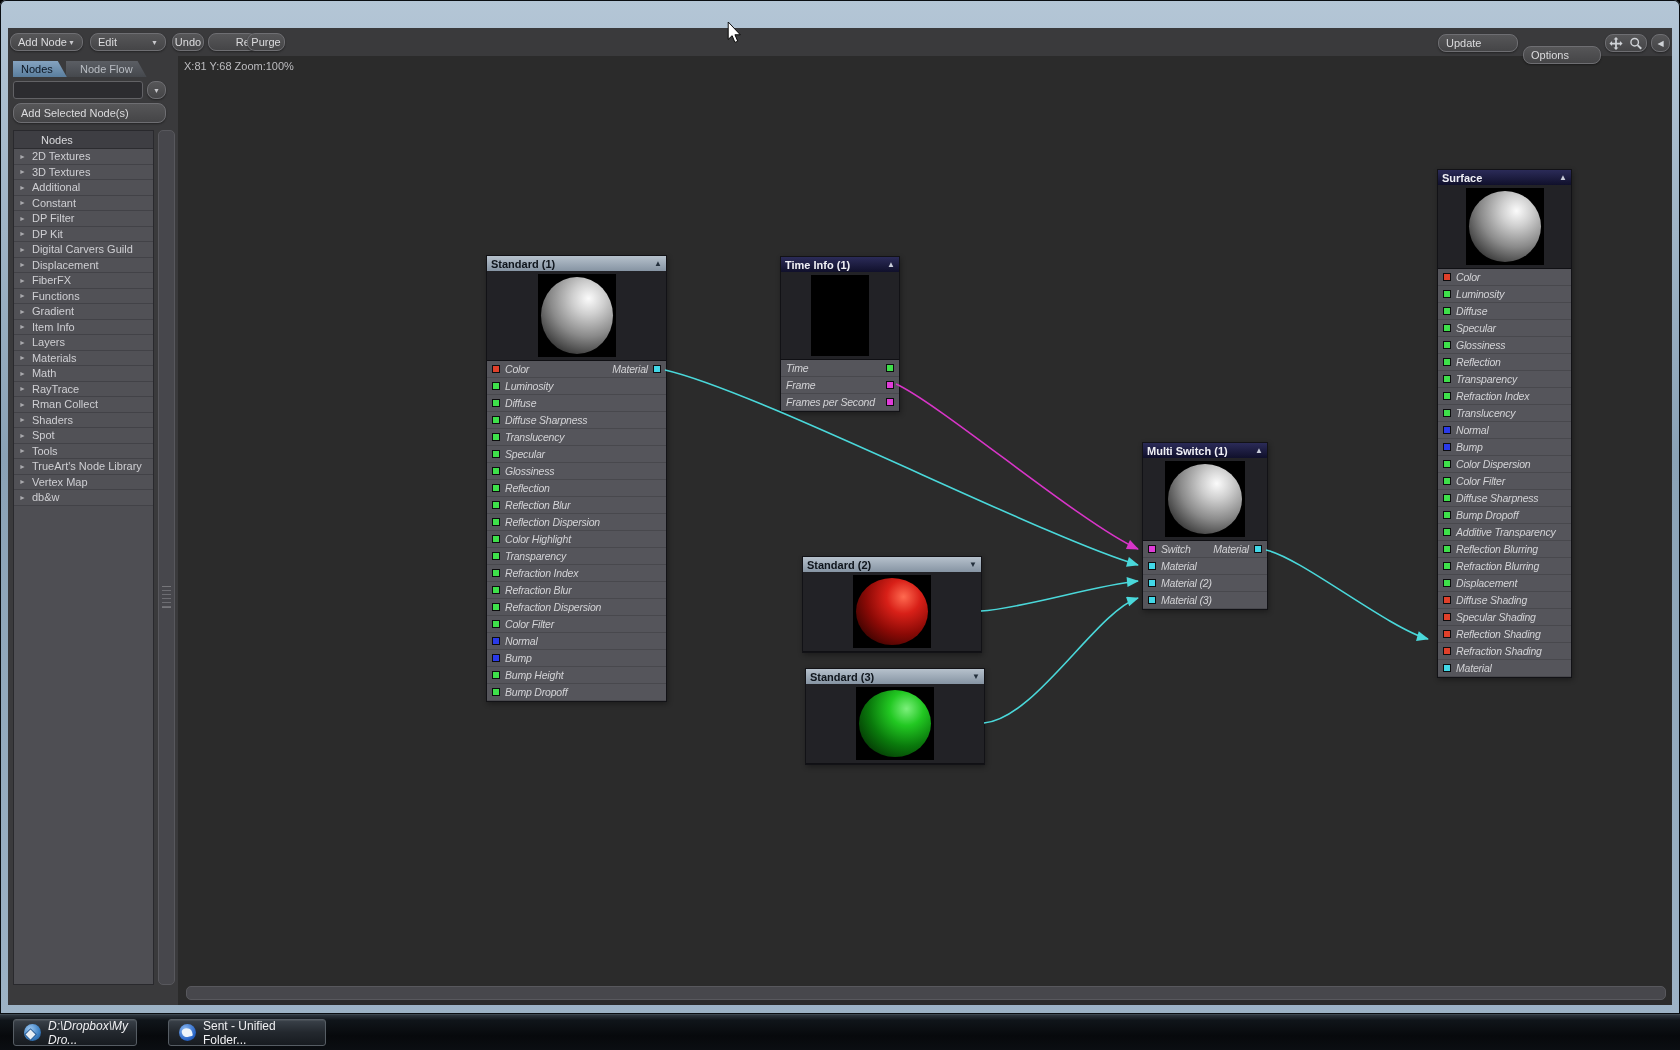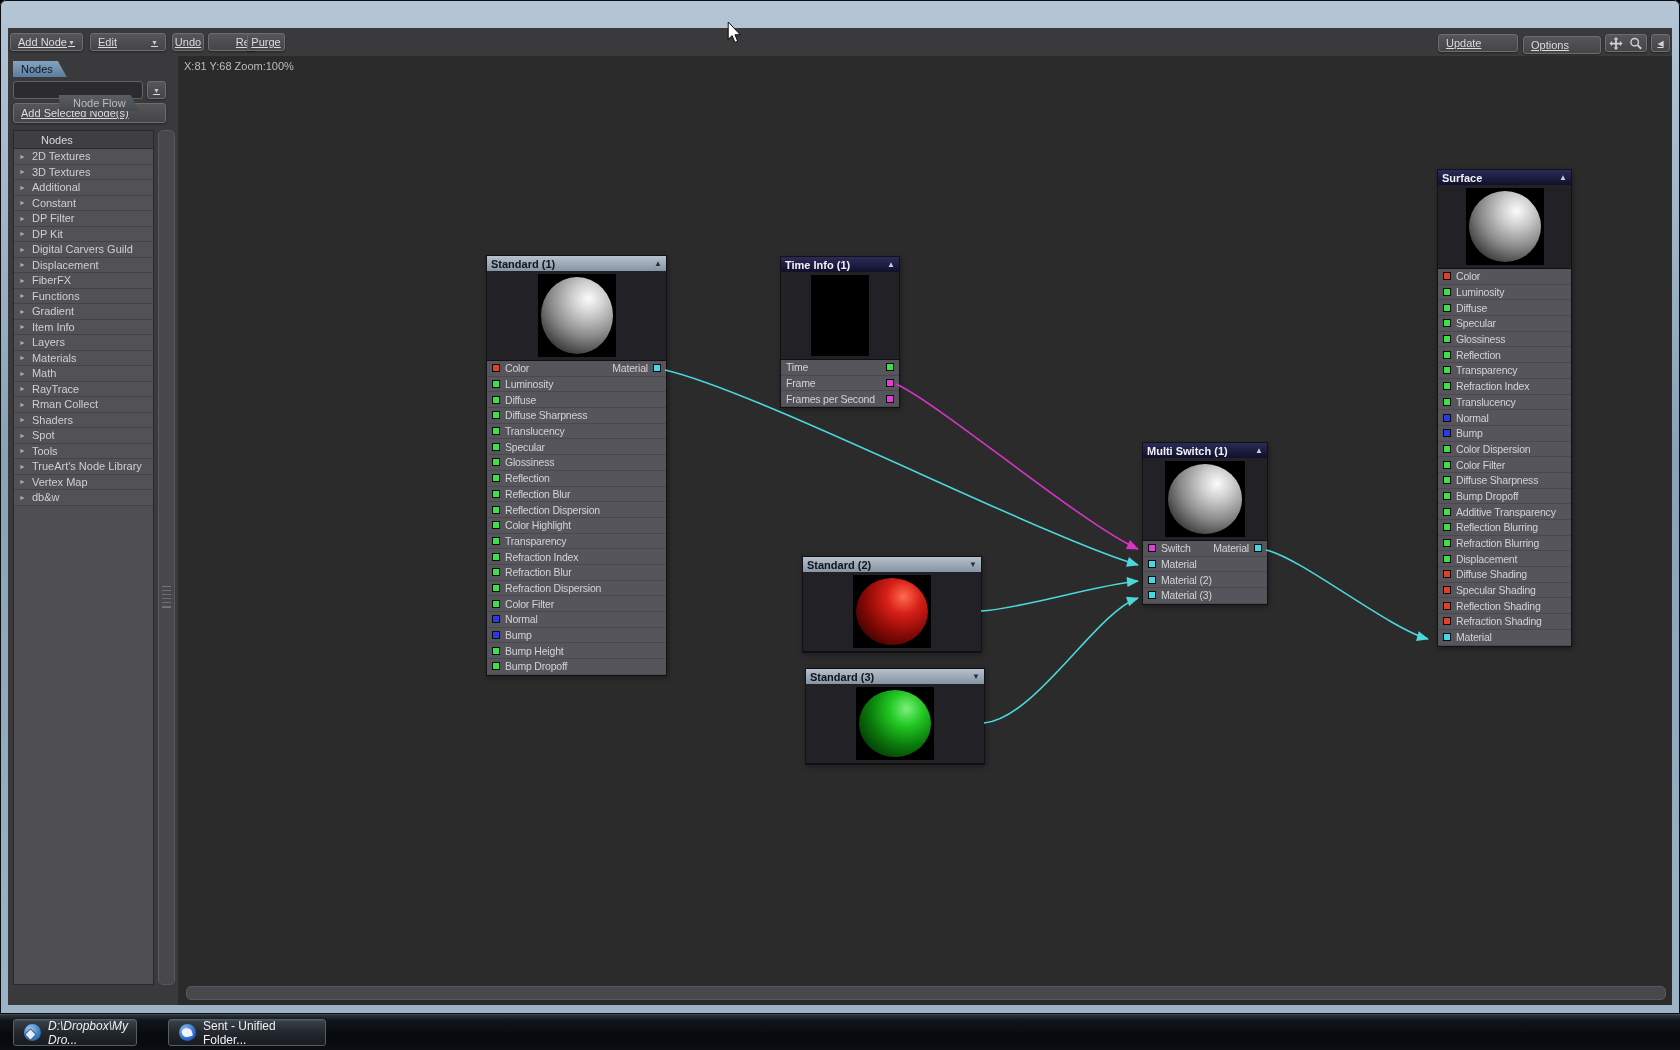--- a/index.html
+++ b/index.html
@@ -26,22 +26,22 @@
           color:#23313f; font-size:10px; font-weight:bold; }
   .wbtn.min { width:31px; } .wbtn.max { width:30px; }
   .wbtn.close { width:44px; color:#fff;
           background:linear-gradient(180deg,#f0a090 0%,#d8604c 45%,#a82818 50%,#c24a34 100%); }
 
   .client { position:absolute; left:8px; right:8px; top:28px; bottom:9px;
             background:#3a3a3c; overflow:hidden; }
 
   
   .btn { position:absolute; height:18px; background:linear-gradient(#565658,#454547);
-         border:1px solid #6e6e72; border-radius:3px; color:#dcdcde; font-size:11px;
-         display:flex; align-items:center; padding:0 7px; box-shadow:0 1px 2px #00000066;text-decoration:underline; }
+         border:1px solid #6e6e72; border-radius:8px; color:#dcdcde; font-size:11px;
+         display:flex; align-items:center; padding:0 7px; box-shadow:0 1px 2px #00000066; }
   .btn .dd { margin-left:auto; font-size:7px; color:#c8c8cc; }
   .status-text { position:absolute; left:176px; top:32px; color:#bdbdc0; font-size:11px; }
 
   
   .tab { position:absolute; top:33px; height:16px; font-size:11px; display:flex;
          align-items:center; padding:0 14px 0 8px;
          clip-path:polygon(0 0, calc(100% - 9px) 0, 100% 100%, 0 100%); }
   .tab.active { background:linear-gradient(#85a3c0,#5a7e9e); color:#0d1724; z-index:2;}
   .tab.idle   { background:linear-gradient(#5b5e64,#45484d); color:#b9bdc3; z-index:1;}
 
@@ -79,23 +79,23 @@
   .nhead .arr { margin-left:auto; font-size:8px; }
   .nhead.light .arr { color:#24303d; } .nhead.dark .arr { color:#c9cdd9; }
   .npreview { background:#222226; border-bottom:1px solid #101014;
               display:flex; align-items:center; justify-content:center; }
   .pv-square { background:#000; position:relative; height:calc(100% - 6px); }
   .sphere { position:absolute; inset:3px; border-radius:50%; }
   .sphere.gray  { background:radial-gradient(circle at 66% 28%, #fbfbfb 0%, #cfcfcf 22%, #8a8a8a 52%, #353535 82%, #151515 100%); }
   .sphere.red   { background:radial-gradient(circle at 66% 28%, #ff6a50 0%, #d82018 25%, #8c0a06 55%, #2c0200 88%); }
   .sphere.green { background:radial-gradient(circle at 66% 28%, #7cf07c 0%, #22c822 25%, #0a7a0c 55%, #032c03 88%); }
   .nrows { }
-  .nrow { height:15.7px; display:flex; align-items:center; gap:5px; padding:0 5px;
+  .nrow { height:15.7px; display:flex; align-items:center; gap:5px; padding:8px 5px;
           border-bottom:1px solid #48484d; background:#55555b; color:#d3d3d6;
-          font-size:10.5px; letter-spacing:-0.2px; white-space:nowrap; }
+          font-size:10.5px; letter-spacing:-0.2px; white-space:nowrap;font-style:italic; }
   .conn { width:8px; height:8px; border:1px solid #0c0c0e; flex:0 0 auto; }
   .spacer { flex:1; }
 
   .wires { position:absolute; left:0; top:0; width:1680px; height:1050px;
            pointer-events:none; z-index:6; }
 
   
   .taskbar { position:absolute; left:0; top:1014px; width:1680px; height:36px;
              background:linear-gradient(180deg,#2c343c 0%,#10151a 15%,#07090c 60%,#0b0e12 100%);
              border-top:1px solid #3d474f; }
@@ -138,40 +138,40 @@
     <div class="btn" style="left:200px; top:5px; width:34px; justify-content:center;padding-left:40px;">
         <span>Redo</span>
       </div>
     <div class="btn" style="left:239px; top:5px; width:38px; justify-content:center;">
         <span>Purge</span>
       </div>
 
     <div class="btn" style="left:1430px; top:6px; width:80px;">
         <span>Update</span>
       </div>
-    <div class="btn" style="left:1515px; top:8px; width:78px;">
+    <div class="btn" style="left:1515px; top:18px; width:78px;">
         <span>Options</span>
       </div>
     <div class="btn" style="left:1597px; top:6px; width:42px; gap:6px; justify-content:center; padding:0 3px;">
       <svg width="15" height="15" viewBox="0 0 16 16">
           <path d="M8,0.5 L10.8,3.5 H9 V7 H12.5 V5.2 L15.5,8 L12.5,10.8 V9 H9 V12.5 H10.8 L8,15.5 L5.2,12.5 H7 V9 H3.5 V10.8 L0.5,8 L3.5,5.2 V7 H7 V3.5 H5.2 Z" fill="#cfd2d6"></path>
         </svg>
       <svg width="15" height="15" viewBox="0 0 16 16">
           <circle cx="6.5" cy="6.5" r="4.3" stroke="#cfd2d6" stroke-width="1.6" fill="none"></circle>
           <line x1="9.8" y1="9.8" x2="14" y2="14" stroke="#cfd2d6" stroke-width="2.2"></line>
         </svg>
     </div>
     <div class="btn" style="left:1643px; top:6px; width:19px; justify-content:center; padding:0;">
       <span style="font-size:8px; color:#cfd2d6;">◀</span>
     </div>
 
     <div class="tab active" style="left:5px;">
         <span>Nodes</span>
       </div>
-    <div class="tab idle" style="left:51px; padding-left:14px;margin-top:34px;">
+    <div class="tab idle" style="left:58px; padding-left:14px;">
         <span>Node Flow</span>
       </div>
 
     <input class="search" value="" style="">
     <div class="btn search-dd" style="padding:0; justify-content:center;">
       <span class="dd" style="margin:0;">▼</span>
     </div>
     <div class="btn" style="left:5px; top:75px; width:153px; height:20px;">
       <span>Add Selected Node(s)</span>
     </div>

